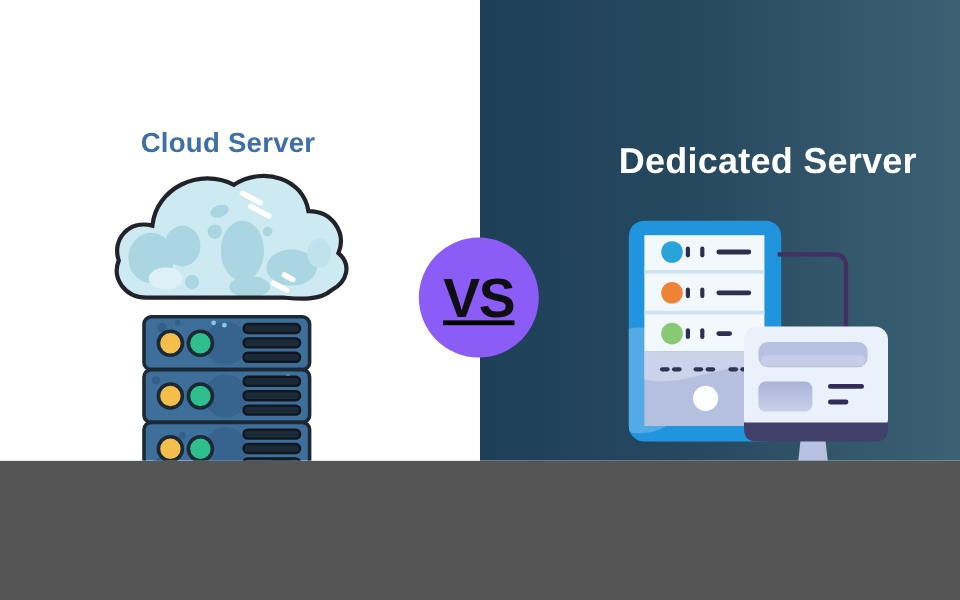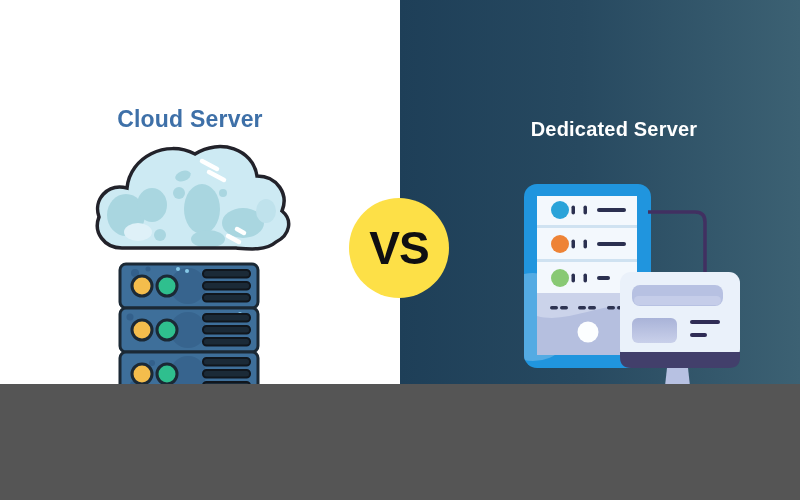--- a/index.html
+++ b/index.html
@@ -12,21 +12,21 @@
   .panel.left{left:0;width:400px;background:#ffffff;}
   .panel.right{
     left:400px;width:400px;
     background:linear-gradient(90deg,#1e3f58 0%,#274960 45%,#3c6173 100%);
   }
   .title{
     position:absolute;text-align:center;font-weight:700;
     letter-spacing:.2px;white-space:nowrap;
   }
   .title.cloud{top:106px;left:40px;width:300px;font-size:23px;}
-  .title.dedicated{top:118px;left:464px;width:300px;font-size:20px;}
+  .title.dedicated{top:118px;left:464px;width:300px;font-size:30px;text-align:right;}
   .vs-badge{
     position:absolute;left:349px;top:198px;width:100px;height:100px;
     border-radius:50%;display:flex;align-items:center;justify-content:center;
   }
   .vs-badge span{
     font-size:46px;font-weight:800;letter-spacing:-1px;line-height:1;
   }
   .illus{position:absolute;}
   .illus.left-illus{left:90px;top:135px;}
   .illus.right-illus{left:505px;top:175px;}
@@ -120,21 +120,21 @@
         <circle cx="44" cy="250" r="4" fill="#33608b"></circle>
         <circle cx="52" cy="239" r="10" fill="#f4bd4c" stroke="#1b2935" stroke-width="3"></circle>
         <circle cx="77" cy="239" r="10" fill="#2fbf8e" stroke="#1b2935" stroke-width="3"></circle>
         <rect x="113" y="223" width="47" height="7.5" rx="3.5" fill="#1b2a37" stroke="#10161d" stroke-width="2"></rect>
         <rect x="113" y="235" width="47" height="7.5" rx="3.5" fill="#1b2a37" stroke="#10161d" stroke-width="2"></rect>
         <rect x="113" y="247" width="47" height="7.5" rx="3.5" fill="#1b2a37" stroke="#10161d" stroke-width="2"></rect>
       </g>
     </g>
   </svg>
 
-  <div class="vs-badge" style="background: #fde047;">
+  <div class="vs-badge" style="background: #8b5cf6; text-decoration: underline;">
     <span style="color: rgb(15, 15, 18);">VS</span>
   </div>
 
   <svg class="illus right-illus" width="240" height="225" viewBox="0 0 240 225">
     <defs>
       <clipPath id="frameClip">
           <rect x="19" y="9" width="127" height="184" rx="13"></rect>
         </clipPath>
       <linearGradient id="smallGrad" x1="0" y1="0" x2="0" y2="1">
         <stop offset="0" stop-color="#a9b3d8"></stop>

